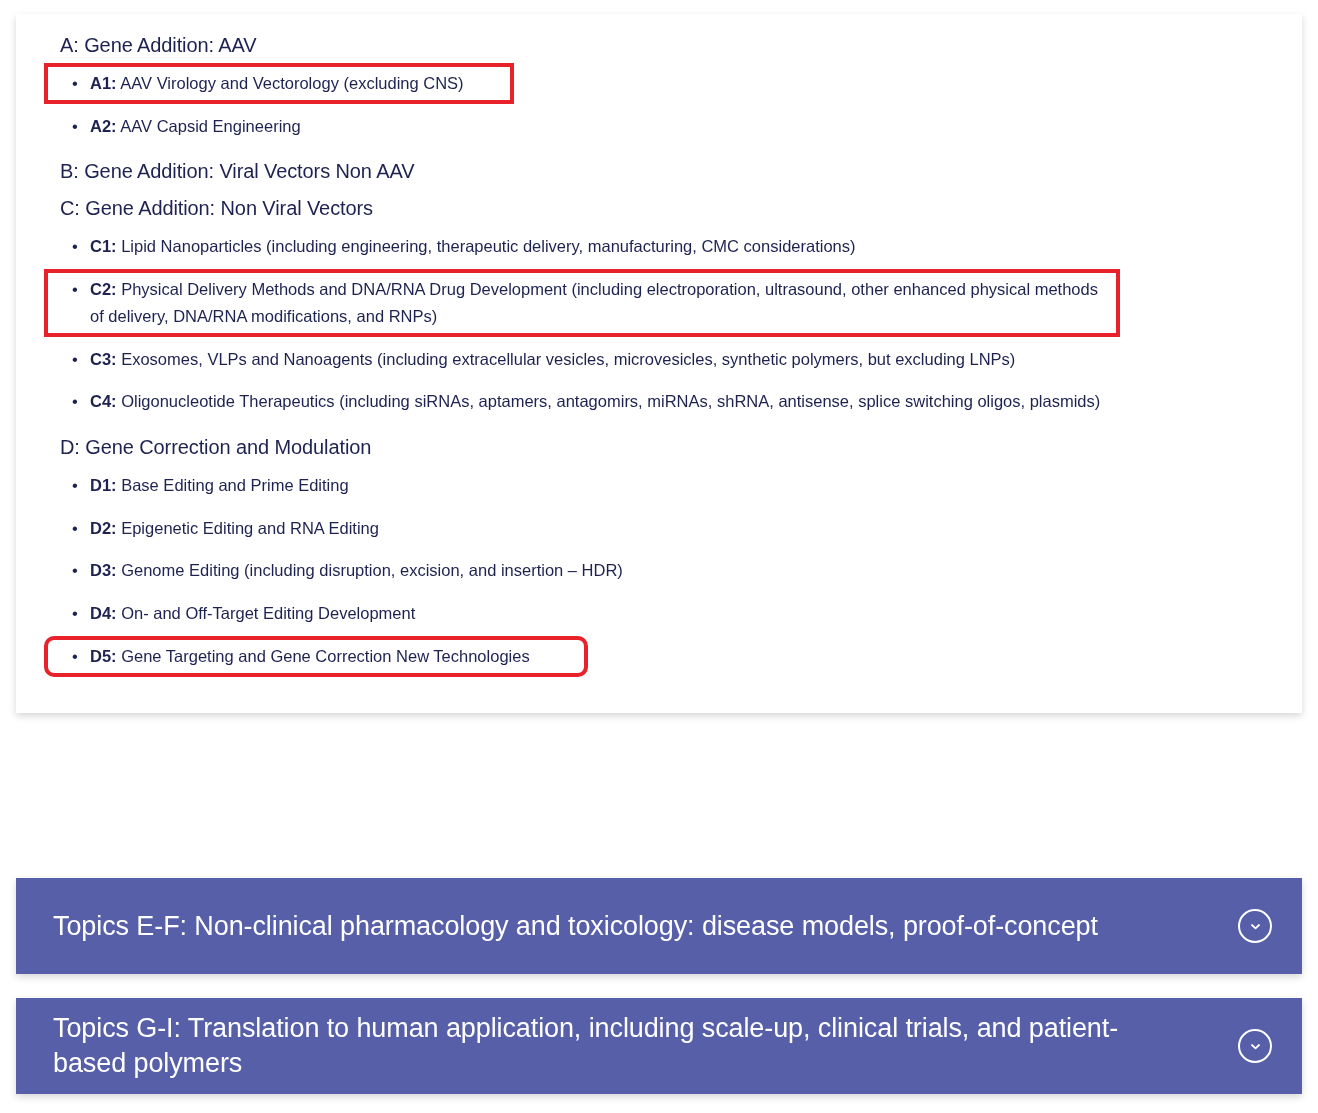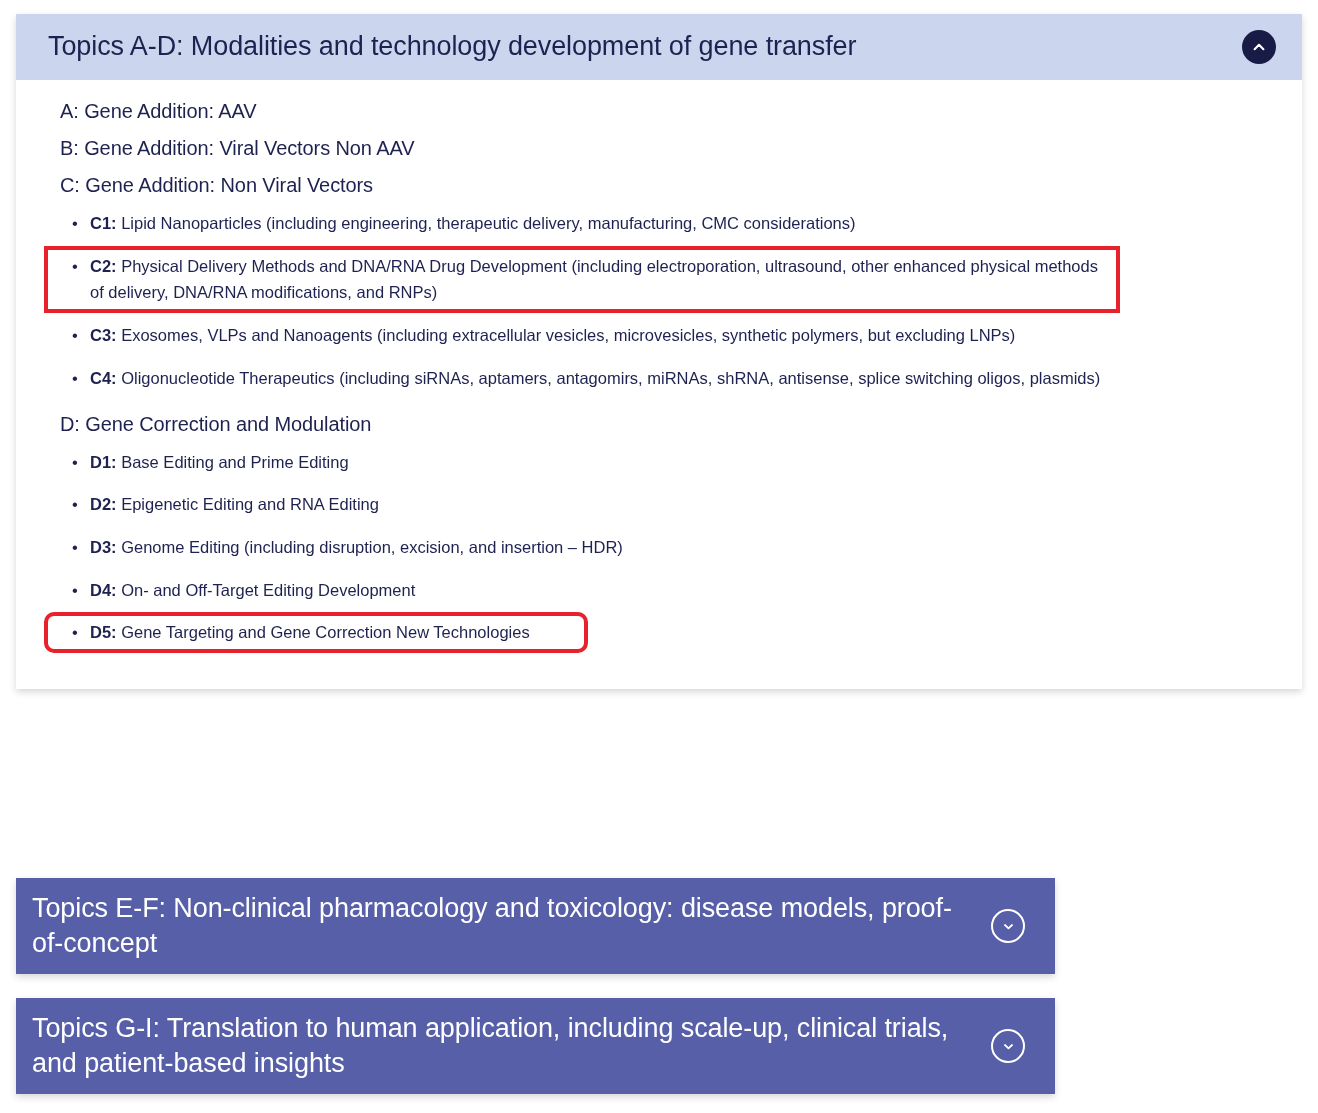--- a/index.html
+++ b/index.html
@@ -115,26 +115,26 @@
 
   
   li.hl-a1 { width: 470px; }
   li.hl-c2 { width: 1076px; }
   li.hl-d5 { width: 544px; border-radius: 10px; }
 
   
   .panel-collapsed {
     position: absolute;
     left: 16px;
-    width: 1039px;
+    width: 1286px;
     background: #565fa8;
     display: flex;
     align-items: center;
     justify-content: space-between;
-    padding: 18px 30px 18px 16px;
+    padding: 18px 30px 18px 37px;
     box-sizing: border-box;
     box-shadow: 0 3px 7px rgba(0,0,0,0.16);
   }
   #panel-ef { top: 878px; height: 96px; }
   #panel-gi { top: 998px; height: 96px; }
 
   .panel-collapsed .panel-title {
     color: #ffffff;
     font-size: 27px;
     font-weight: 400;
@@ -155,33 +155,33 @@
     margin-left: 16px;
   }
 </style>
 </head>
 <body>
 
 <div class="page">
 
   <div class="accordion-card">
 
-    <div class="panel-header-open">
-      <div class="panel-title">Topics A-D: Modalities and technology development of gene transfer</div>
-      <div class="chev-filled">
-        <svg width="16" height="16" viewBox="0 0 16 16" aria-hidden="true">
-          <path d="M3.6 10.2 L8 5.8 L12.4 10.2" fill="none" stroke="#ffffff" stroke-width="2.1" stroke-linecap="round" stroke-linejoin="round"></path>
-        </svg>
-      </div>
-    </div>
 
     <div class="panel-body">
 
       <div class="section-block">
         <div class="section-title">A: Gene Addition: AAV</div>
+        <ul class="topic-list">
+          <li class="topic-item highlighted hl-a1">
+            <span class="code">A1:</span><span> AAV Virology and Vectorology (excluding CNS)</span>
+          </li>
+          <li class="topic-item">
+            <span class="code">A2:</span><span> AAV Capsid Engineering</span>
+          </li>
+        </ul>
       </div>
 
       <div class="section-block">
         <div class="section-title">B: Gene Addition: Viral Vectors Non AAV</div>
       </div>
 
       <div class="section-block">
         <div class="section-title">C: Gene Addition: Non Viral Vectors</div>
         <ul class="topic-list">
           <li class="topic-item">
@@ -226,21 +226,21 @@
   <div class="panel-collapsed" id="panel-ef">
     <div class="panel-title">Topics E-F: Non-clinical pharmacology and toxicology: disease models, proof-of-concept</div>
     <div class="chev-outline">
       <svg width="15" height="15" viewBox="0 0 16 16" aria-hidden="true">
         <path d="M4.2 6.4 L8 10.1 L11.8 6.4" fill="none" stroke="#ffffff" stroke-width="1.9" stroke-linecap="round" stroke-linejoin="round"></path>
       </svg>
     </div>
   </div>
 
   <div class="panel-collapsed" id="panel-gi">
-    <div class="panel-title">Topics G-I: Translation to human application, including scale-up, clinical trials, and patient-based insights</div>
+    <div class="panel-title">Topics G-I: Translation to human application, including scale-up, clinical trials, and patient-based polymers</div>
     <div class="chev-outline">
       <svg width="15" height="15" viewBox="0 0 16 16" aria-hidden="true">
         <path d="M4.2 6.4 L8 10.1 L11.8 6.4" fill="none" stroke="#ffffff" stroke-width="1.9" stroke-linecap="round" stroke-linejoin="round"></path>
       </svg>
     </div>
   </div>
 
 </div>
 
 </body></html>

